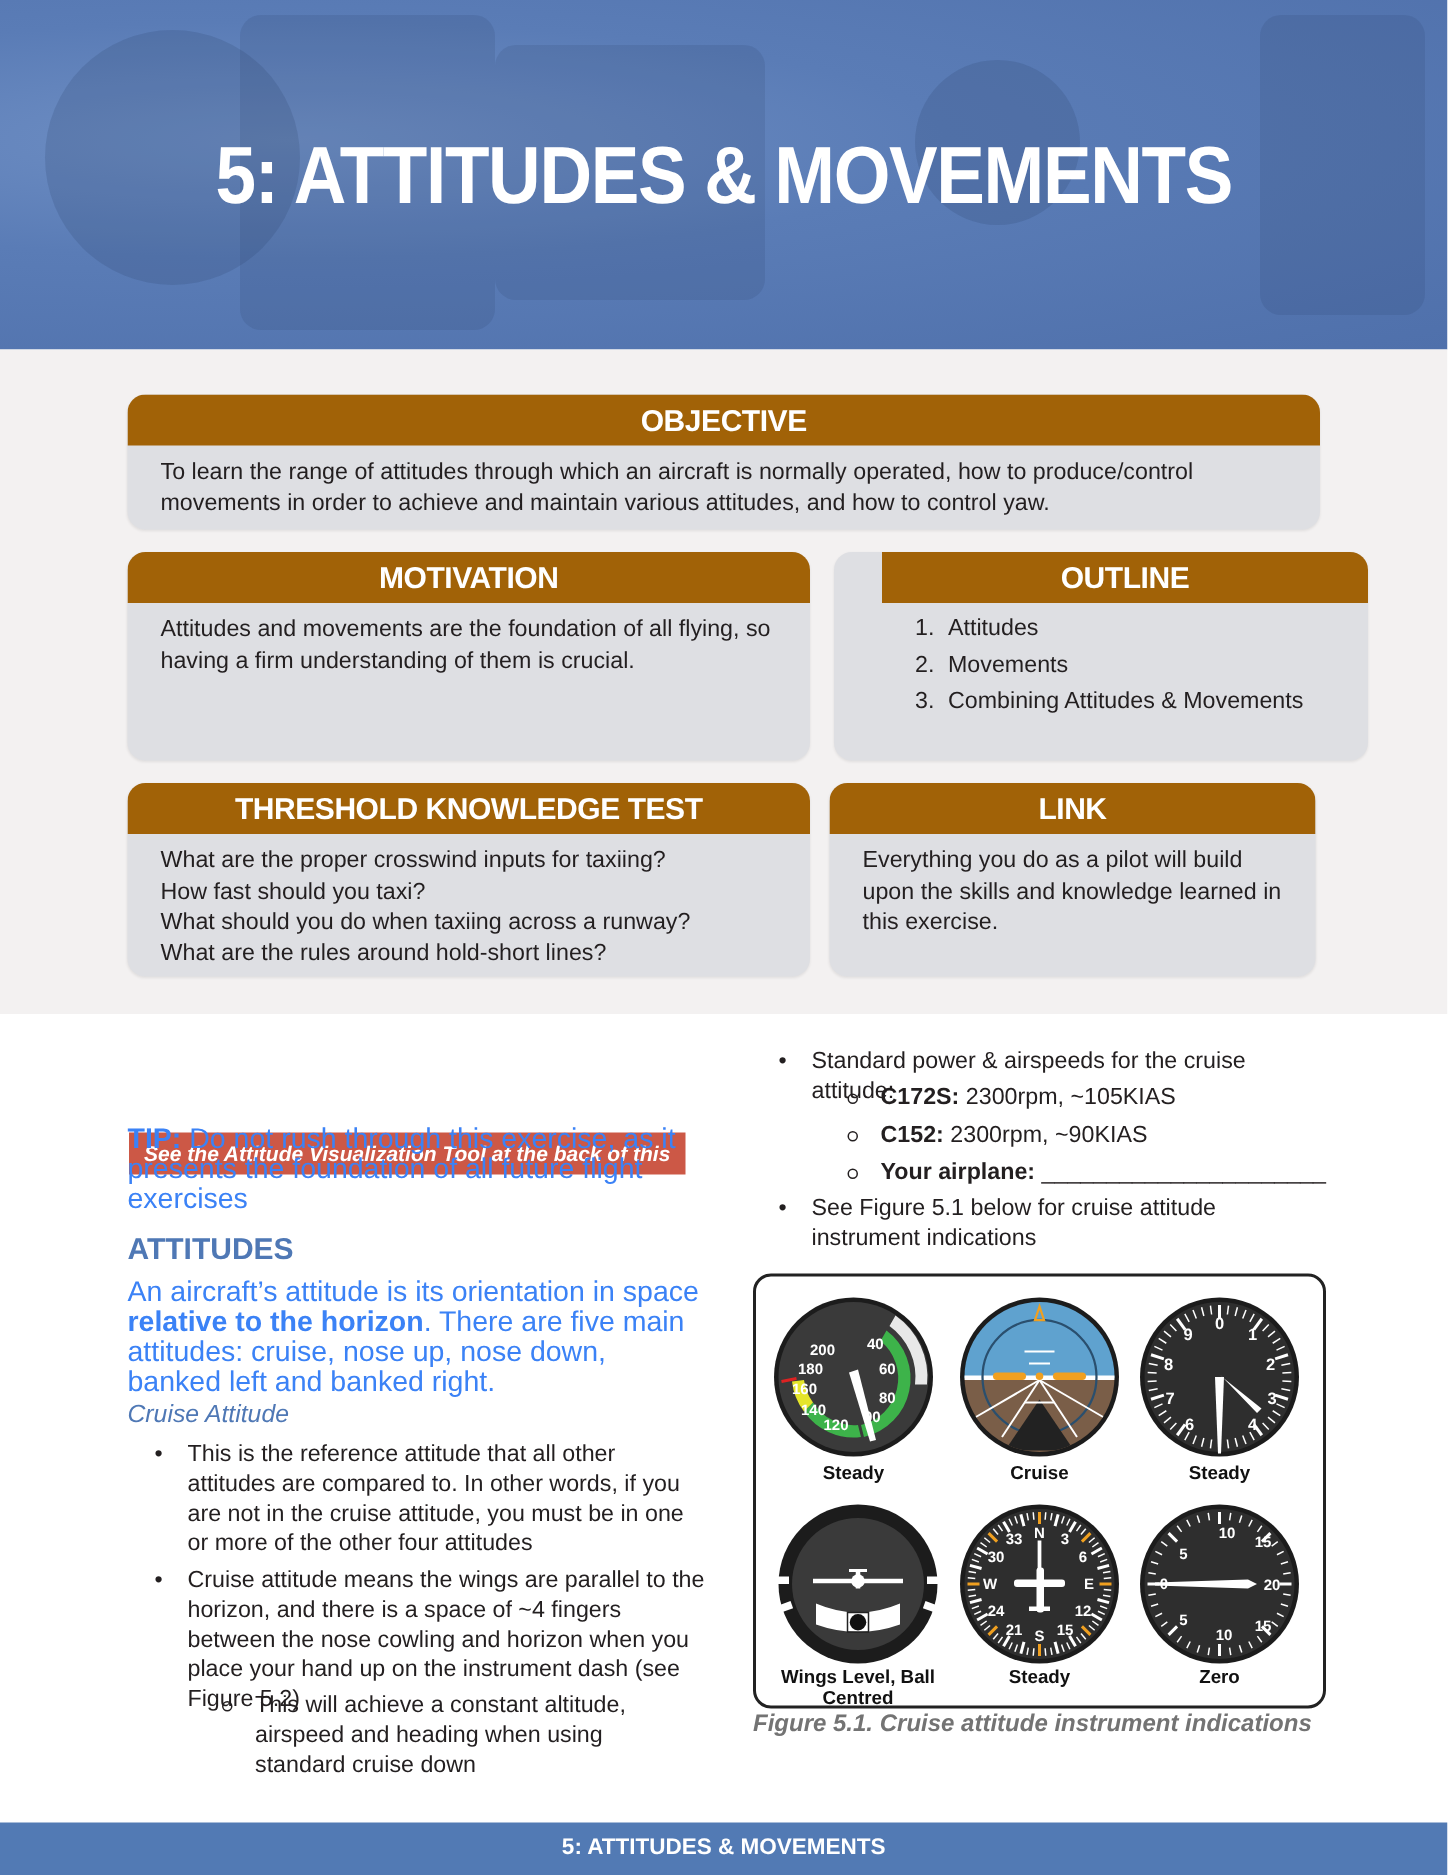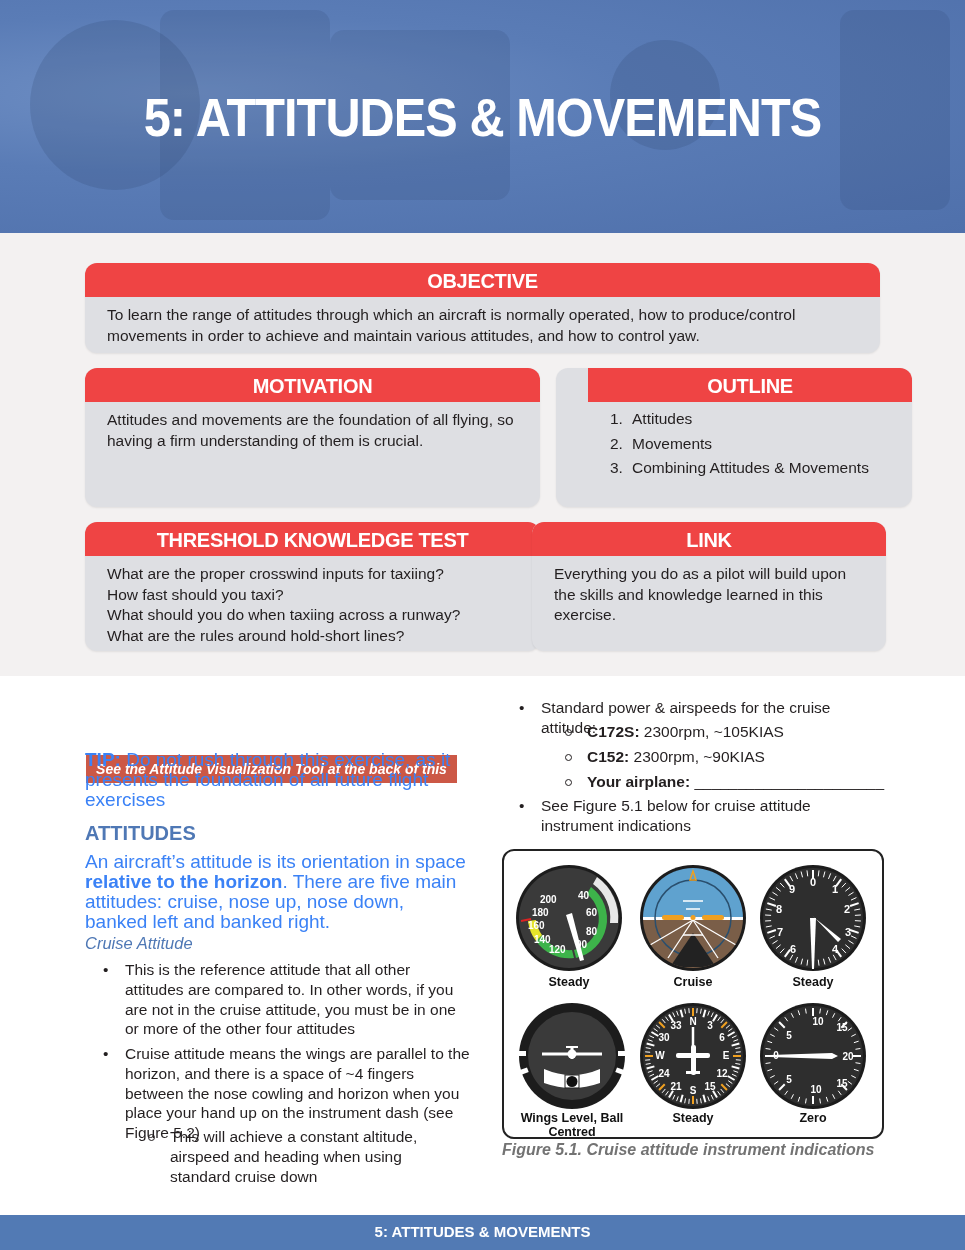--- a/index.html
+++ b/index.html
@@ -9,21 +9,21 @@
           background: radial-gradient(ellipse at 20% 40%, #6f8fc4 0%, #5a7cb6 40%, #4f70ab 100%);
           overflow:hidden; }
   .hero .deco { position:absolute; border-radius:50%; background:rgba(40,60,100,0.18); }
   .hero .deco2 { position:absolute; border-radius:14px; background:rgba(40,60,100,0.15); }
   .hero-title { position:absolute; left:0; width:965px; top:86px; text-align:center; color:#ffffff;
                 font-family:"Liberation Sans", sans-serif; font-weight:bold; font-size:54px;
                 letter-spacing:-1px; transform:scaleX(0.9); transform-origin:center; }
   .intro { position:absolute; left:0; top:233px; width:965px; height:443px; background:#f3f1f1; }
   .card { position:absolute; background:#dedfe3; border-radius:12px; overflow:hidden;
           box-shadow:0 1px 2px rgba(0,0,0,0.08); }
-  .card-head { background:#ef4444; color:#fff; text-align:center; font-weight:bold;
+  .card-head { background:#a16207; color:#fff; text-align:center; font-weight:bold;
                font-size:20px; height:34px; line-height:36px; letter-spacing:-0.3px; }
   .card-body { padding:8px 22px; font-size:15.5px; line-height:20.5px; color:#231f20; }
   .card-body ol { margin:0; padding:0 0 0 0; list-style:none; }
   .card-body ol li { line-height:24.5px; }
   .card-body ol li .num { display:inline-block; width:22px; }
   .banner { position:absolute; left:86px; top:707px; width:371px; height:28px; background:#cc5846;
             color:#fff; font-style:italic; font-weight:bold; font-size:14px; line-height:28px; text-align:center;margin-top:48px; }
   .p { position:absolute; font-size:19px; line-height:20px; color:#3b82f6; }
   .h-att { position:absolute; left:85px; top:822px; color:#4f78b5; font-weight:bold; font-size:20px; }
   .h-cru { position:absolute; left:85px; top:934px; color:#4f78b5; font-style:italic; font-size:16.5px; }
@@ -78,21 +78,21 @@
 <div class="card" style="left:85px;top:522px;width:455px;height:129px;">
   <div class="card-head">THRESHOLD KNOWLEDGE TEST</div>
   <div class="card-body">
     <div>What are the proper crosswind inputs for taxiing?</div>
     <div>How fast should you taxi?</div>
     <div>What should you do when taxiing across a runway?</div>
     <div>What are the rules around hold-short lines?</div>
   </div>
 </div>
 
-<div class="card" style="left:532px;top:522px;width:354px;height:129px;">
+<div class="card" style="left:553px;top:522px;width:324px;height:129px;">
   <div class="card-head">LINK</div>
   <div class="card-body">Everything you do as a pilot will build upon the skills and knowledge learned in this exercise.</div>
 </div>
 
 <div class="banner">See the Attitude Visualization Tool at the back of this book</div>
 
 <div class="p" style="left:85px;top:750px;width:380px;"><b>TIP:</b><span> Do not rush through this exercise, as it presents the foundation of all future flight exercises</span></div>
 
 <div class="h-att">ATTITUDES</div>
 

